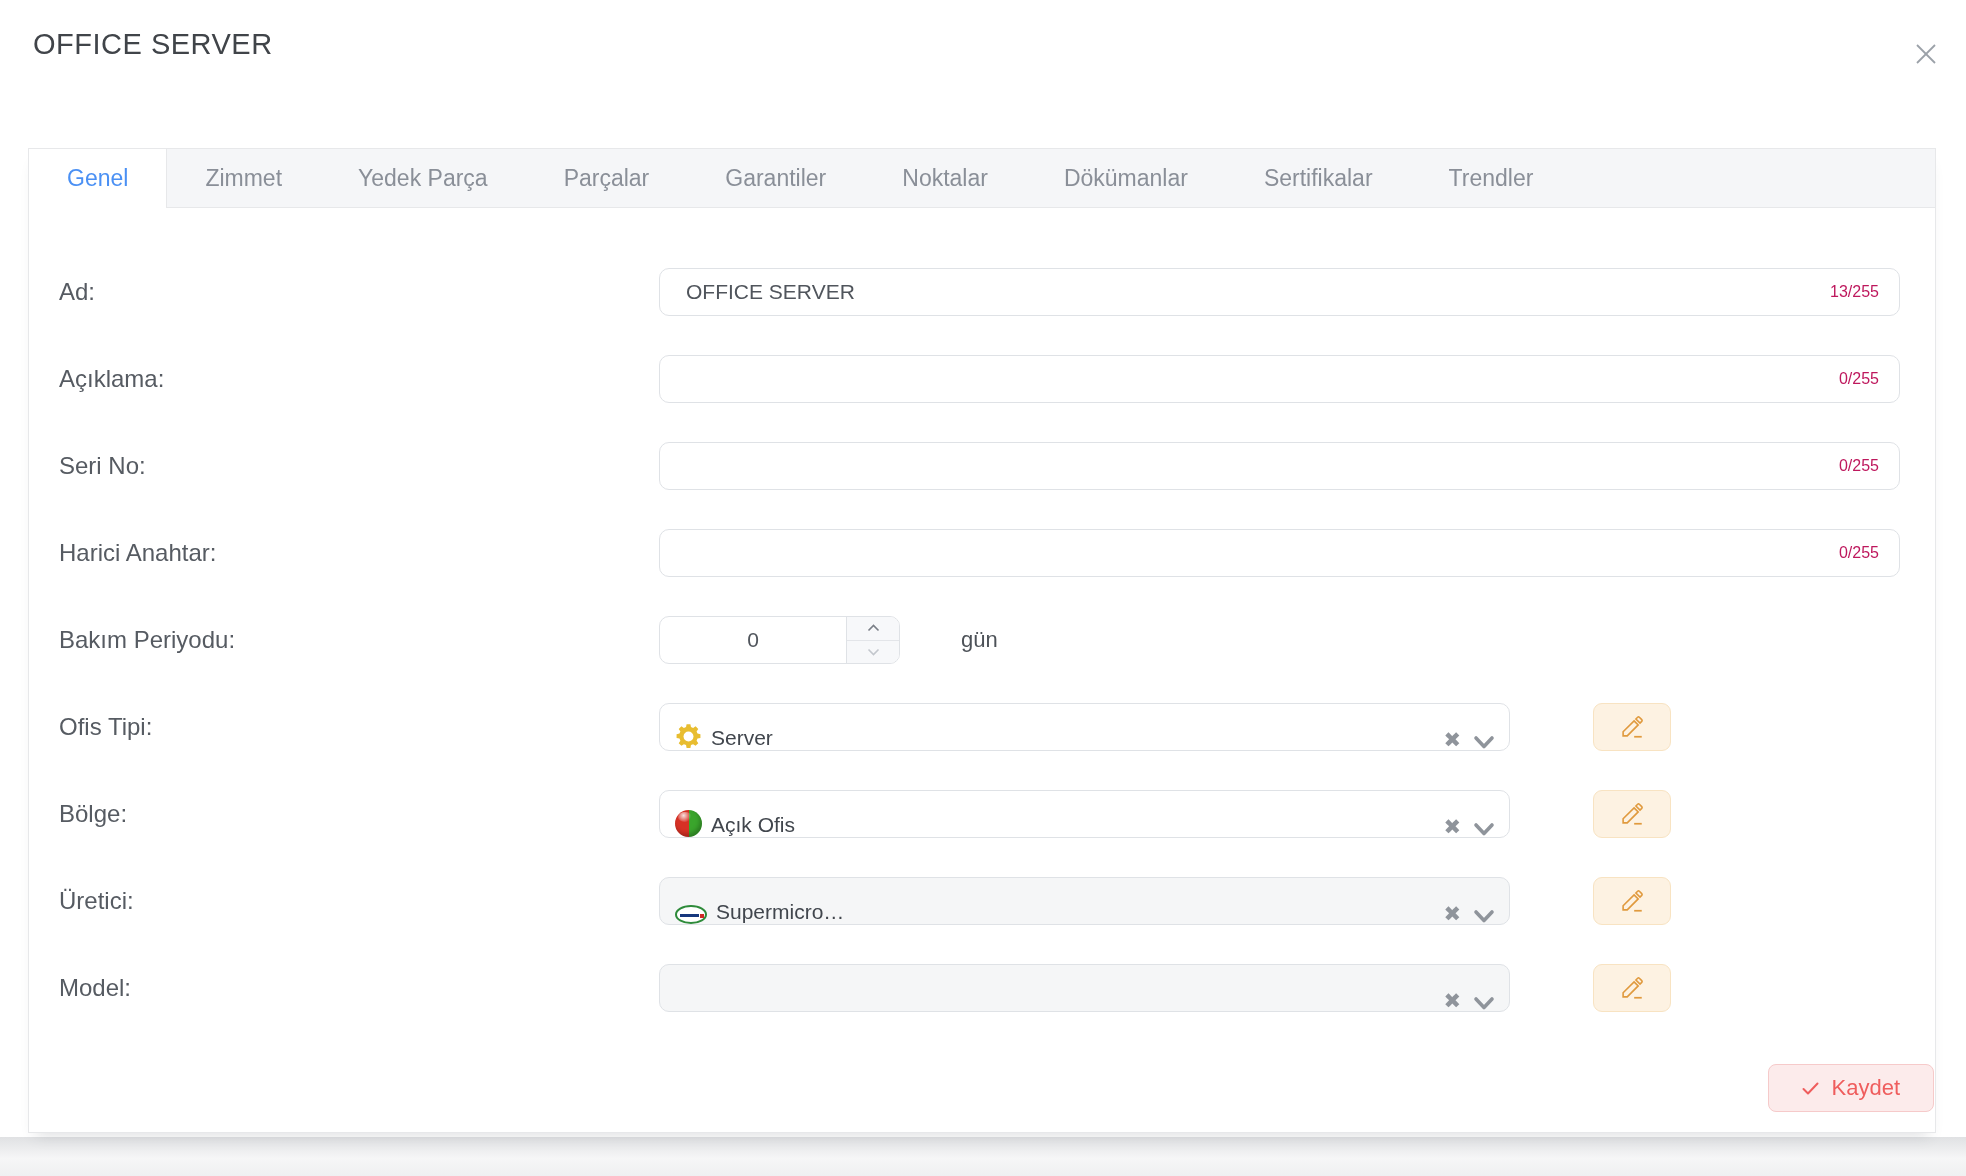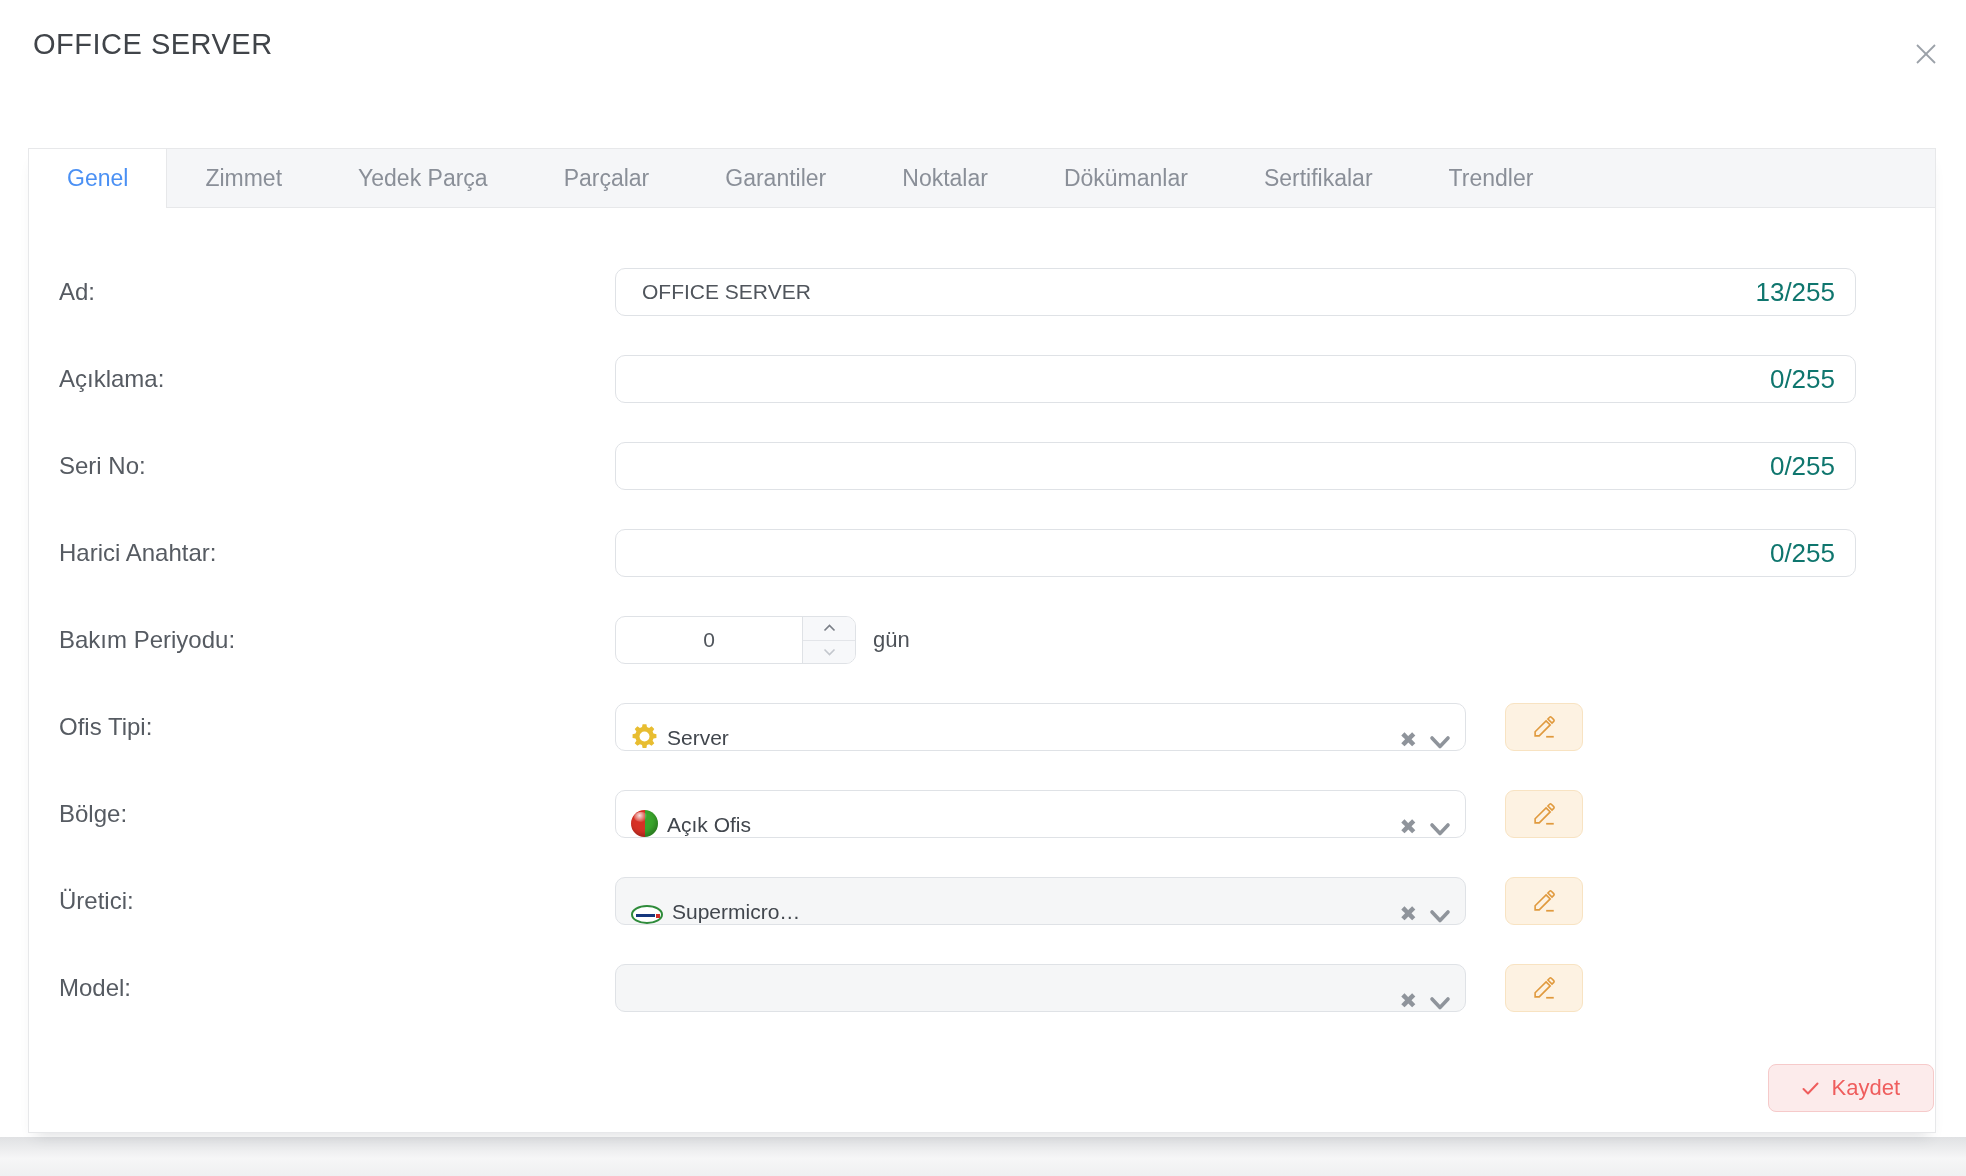--- a/index.html
+++ b/index.html
@@ -35,31 +35,31 @@
   }
   .tab{
     padding:0 38px;line-height:58px;font-size:23px;color:#8a8f98;cursor:pointer;white-space:nowrap;
   }
   .tab.active{
     background:#fff;color:#4a90f4;height:59px;margin-bottom:-1px;
     border-right:1px solid #e7e8ea;font-weight:500;
   }
   
   .form{position:relative;padding:60px 0 0 30px;height:856px;overflow:hidden;}
-  .row{display:flex;align-items:center;height:48px;margin-bottom:39px;}
+  .row{display:flex;align-items:center;height:48px;margin-bottom:39px;gap:44px;}
   .lbl{width:556px;flex:0 0 556px;font-size:24px;color:#565b62;}
   .val{font-size:21px;color:#50555c;}
   
   .ti{
     width:1241px;height:48px;box-sizing:border-box;
     border:1px solid #dfe2e6;border-radius:10px;background:#fff;
     display:flex;align-items:center;justify-content:space-between;
     padding:0 20px 0 26px;
   }
-  .counter{font-size:26px;color:#0f766e;white-space:nowrap;}
+  .counter{font-size:16px;color:#be185d;white-space:nowrap;}
   
   .num{
     width:241px;height:48px;box-sizing:border-box;border:1px solid #dfe2e6;border-radius:10px;
     display:flex;overflow:hidden;background:#fff;
   }
   .num .nval{flex:1;text-align:center;line-height:46px;font-size:21px;color:#50555c;}
   .spinner{width:52px;flex:0 0 52px;border-left:1px solid #dfe2e6;background:#f7f8fa;display:flex;flex-direction:column;}
   .spin{flex:1;display:flex;align-items:center;justify-content:center;cursor:pointer;}
   .spin.up{border-bottom:1px solid #e3e5e9;}
   .suffix{margin-left:17px;font-size:22px;color:#4d5258;}

